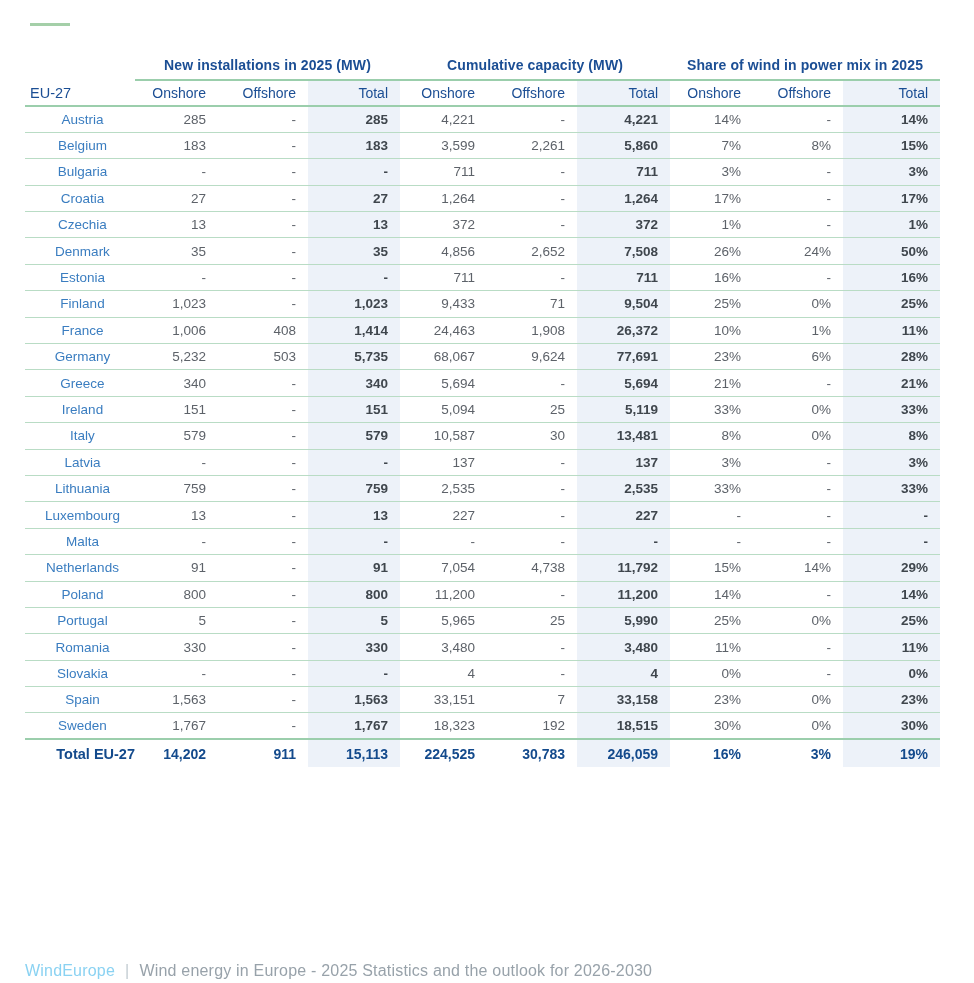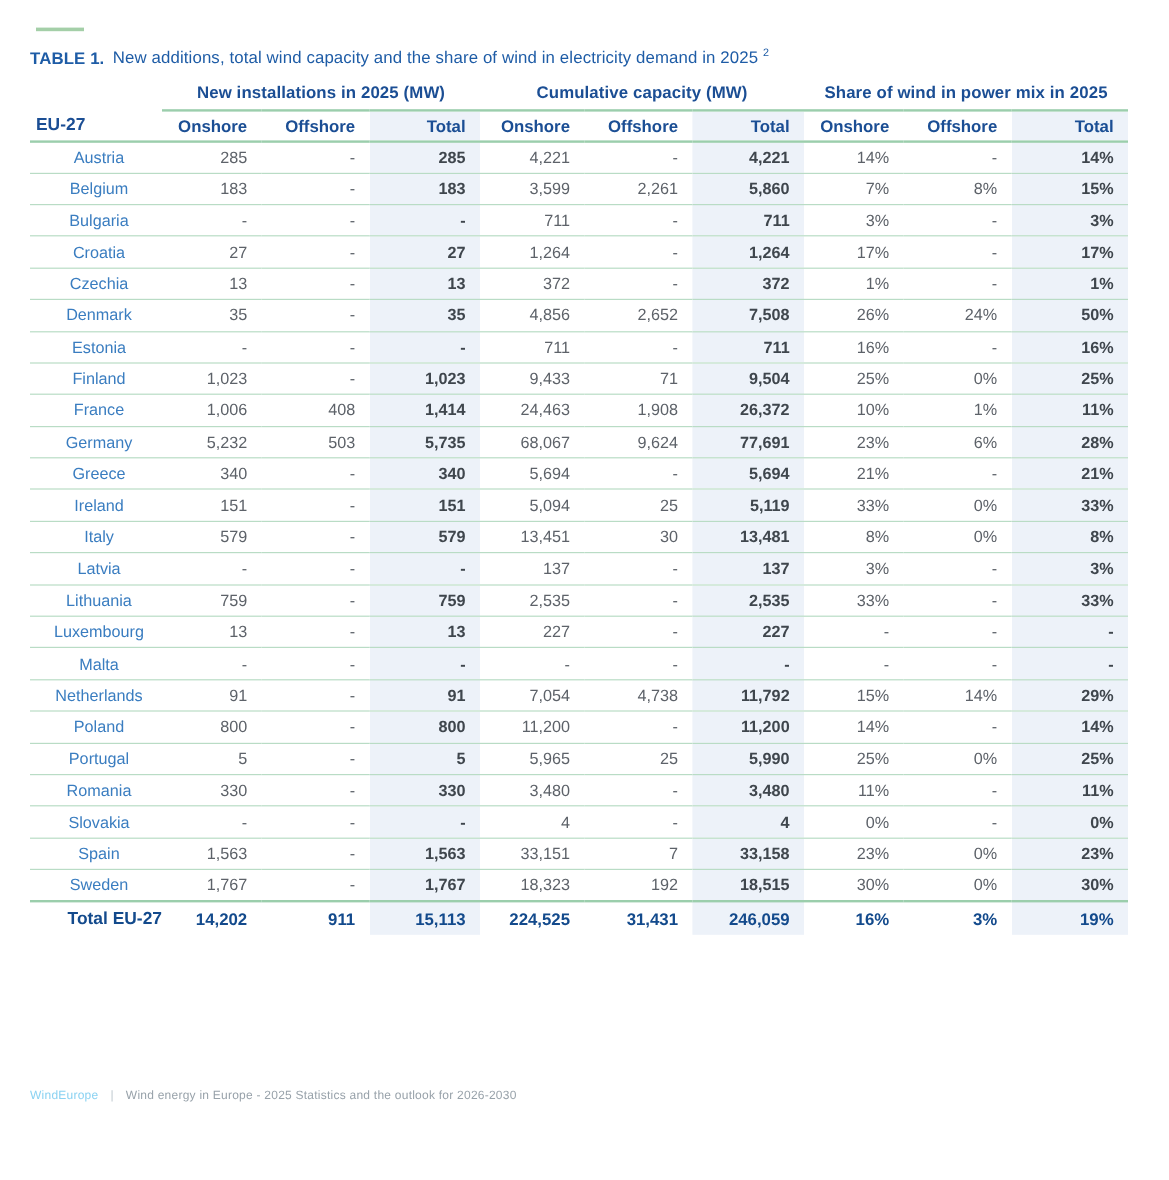--- a/index.html
+++ b/index.html
@@ -37,21 +37,21 @@
     color: var(--title-blue);
     letter-spacing: 0.1px;
   }
   .title-label { font-weight: bold; margin-right: 7px; }
   .title sup { font-size: 9px; }
 
   table.stats {
     border-collapse: collapse;
     table-layout: fixed;
     width: 915px;
-    margin: 10px 0 0 25px;
+    margin: 28px 0 0 25px;
   }
   th, td {
     font-size: 13.5px;
     padding: 0 12px 0 0;
     text-align: right;
     white-space: nowrap;
     overflow: hidden;
   }
   .group-row .spacer { border-bottom: none; }
   .group-row .group {
@@ -60,21 +60,21 @@
     text-align: center;
     font-size: 14px;
     height: 26px;
     vertical-align: bottom;
     padding: 0 0 6px 0;
     border-bottom: 2px solid var(--line-strong);
     letter-spacing: 0.1px;
   }
   .sub-row th {
     color: var(--navy);
-    font-weight: bold;
+    font-weight: normal;
     font-size: 14px;
     height: 26px;
     vertical-align: middle;
     border-bottom: 2px solid var(--line-strong);
   }
   .sub-row .rowhead {
     text-align: left;
     padding: 0 0 0 5px;
     font-size: 14.5px;
   }
@@ -98,36 +98,35 @@
     font-weight: bold;
     font-size: 14px;
   }
   tfoot td.country {
     text-align: right;
     padding: 0 0 0 5px;
     font-size: 14.5px;
   }
   .footer {
     position: absolute;
-    left: 25px; top: 898px;
-    font-size: 10px;
+    left: 25px; top: 946px;
+    font-size: 16px;
     color: var(--footer-gray);
     letter-spacing: 0.2px;
   }
   .footer .brand { color: var(--brand-blue); }
   .footer .pipe { color: var(--pipe-gray); margin: 0 10px; font-weight: 300; }
 </style>
 </head>
 <body>
 
 <div class="page">
 
   <div class="dash"></div>
 
-  <p class="title"><span class="title-label">TABLE 1.</span><span>New additions, total wind capacity and the share of wind in electricity demand in 2025</span>&nbsp;<sup>2</sup></p>
 
   <table class="stats">
     <colgroup>
       <col style="width:110px">
       <col style="width:83px">
         <col style="width:90px">
         <col style="width:92px">
       <col style="width:87px">
         <col style="width:90px">
         <col style="width:93px">
@@ -312,21 +311,21 @@
       <td class="num">33%</td>
       <td class="num">0%</td>
       <td class="num tc">33%</td>
     </tr>
 
     <tr>
       <td class="country">Italy</td>
       <td class="num">579</td>
       <td class="num">-</td>
       <td class="num tc">579</td>
-      <td class="num">13,451</td>
+      <td class="num">10,587</td>
       <td class="num">30</td>
       <td class="num tc">13,481</td>
       <td class="num">8%</td>
       <td class="num">0%</td>
       <td class="num tc">8%</td>
     </tr>
 
     <tr>
       <td class="country">Latvia</td>
       <td class="num">-</td>
@@ -471,21 +470,21 @@
       <td class="num tc">30%</td>
     </tr>
   </tbody>
     <tfoot>
       <tr class="total-row">
         <td class="country">Total EU-27</td>
         <td class="num">14,202</td>
         <td class="num">911</td>
         <td class="num tc">15,113</td>
         <td class="num">224,525</td>
-        <td class="num">31,431</td>
+        <td class="num">30,783</td>
         <td class="num tc">246,059</td>
         <td class="num">16%</td>
         <td class="num">3%</td>
         <td class="num tc">19%</td>
       </tr>
     </tfoot>
   </table>
 
   <p class="footer"><span class="brand">WindEurope</span><span class="pipe">|</span><span>Wind energy in Europe - 2025 Statistics and the outlook for 2026-2030</span></p>
 

